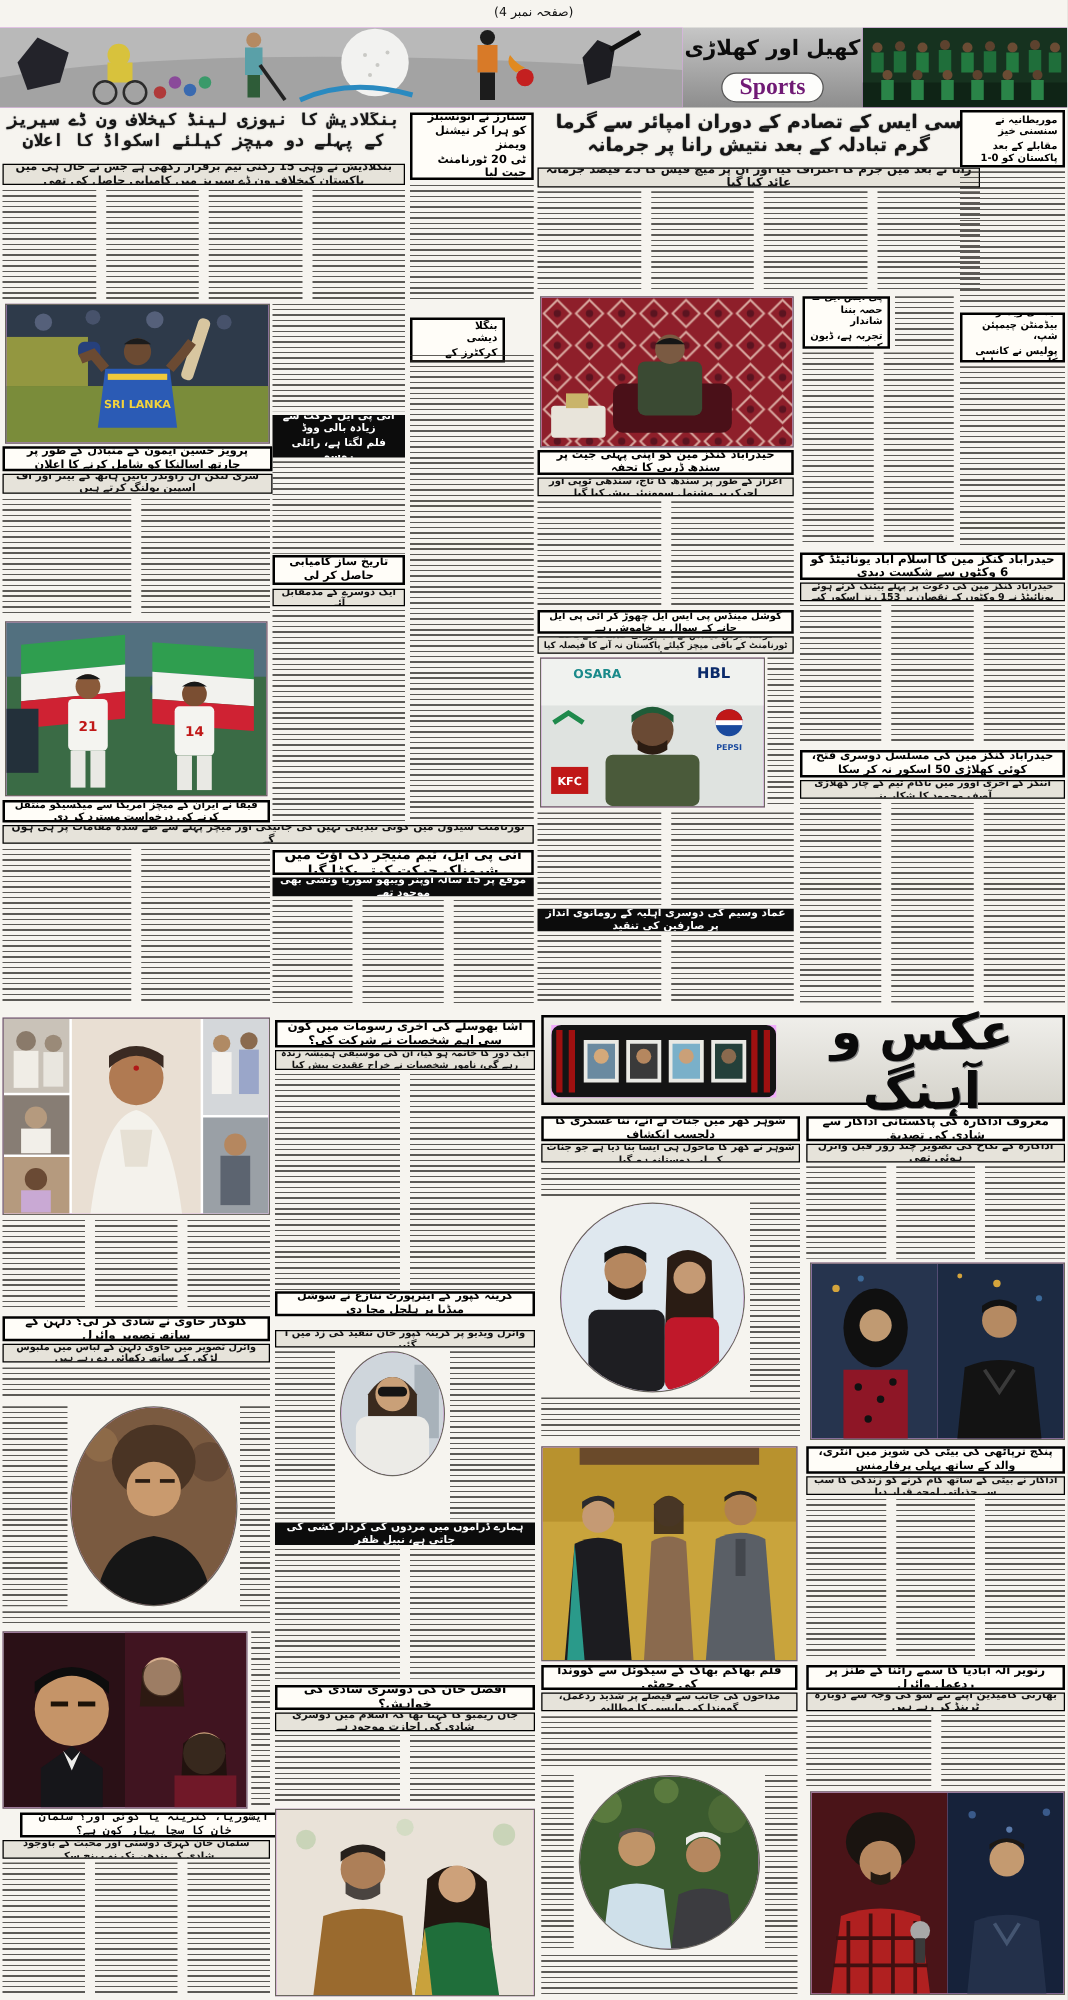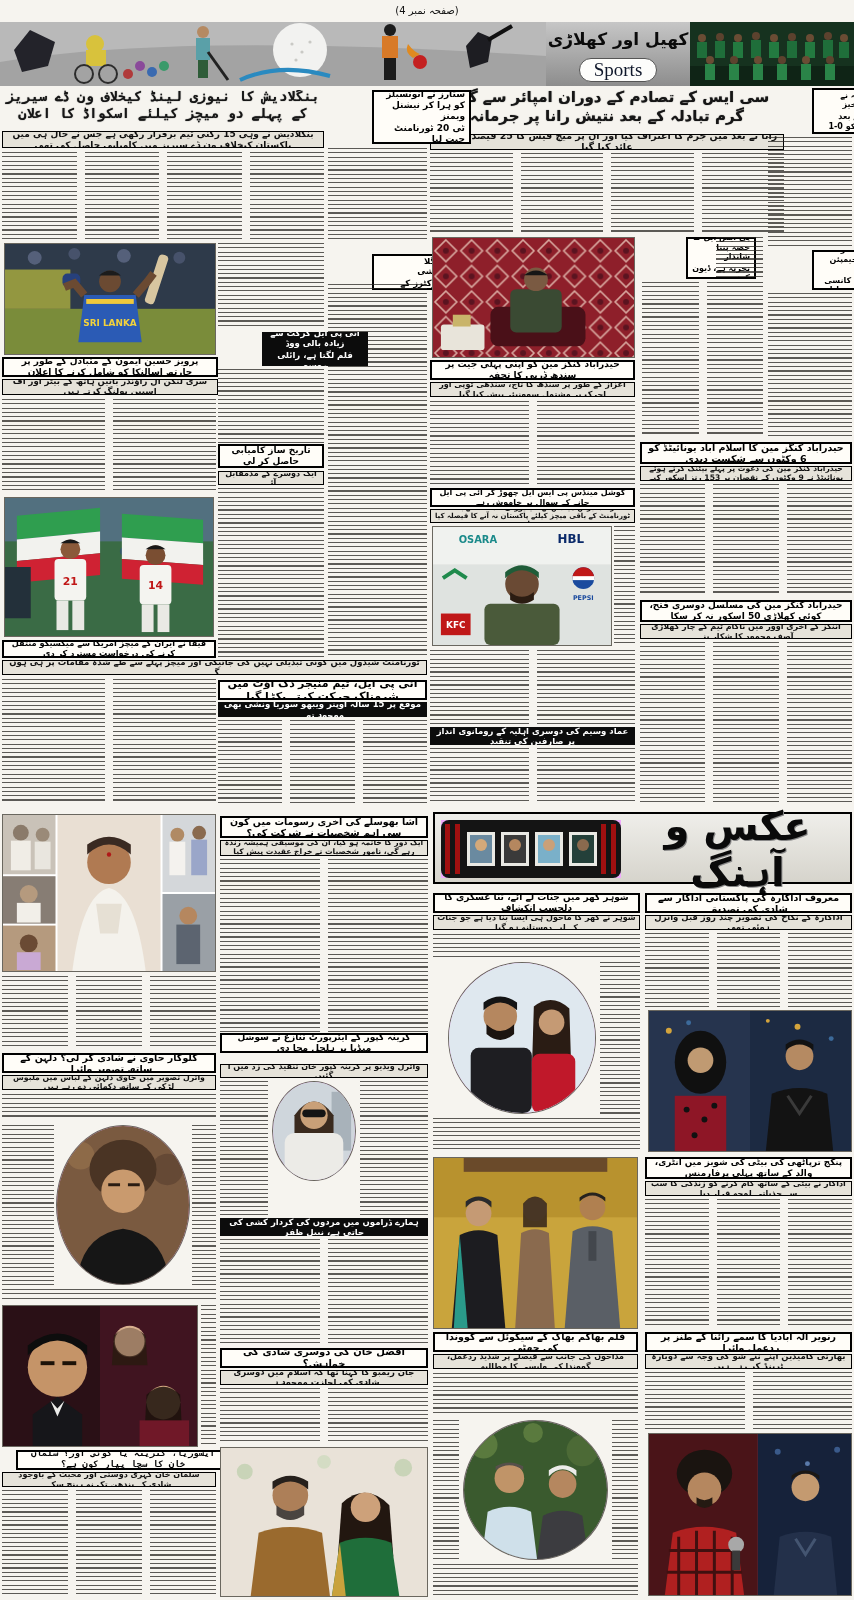--- a/index.html
+++ b/index.html
@@ -6,37 +6,37 @@
   .page{position:relative;width:854px;height:1600px;background:#f6f4ef;
         font-family:"DejaVu Sans",sans-serif;overflow:hidden;color:#111;}
   .abs{position:absolute;box-sizing:border-box;}
   .ctr{display:flex;align-items:center;justify-content:center;text-align:center;}
   .hbox{border:2px solid #000;background:#fffdf8;font-weight:bold;color:#000;
         padding:0 4px;line-height:1.2;overflow:hidden;direction:rtl;}
   .graybar{border:1px solid #000;background:#e6e3da;font-weight:bold;color:#111;
         padding:0 3px;line-height:1.15;overflow:hidden;direction:rtl;}
   .blackbar{background:#0c0c0c;color:#fff;font-weight:bold;padding:0 4px;
         line-height:1.2;overflow:hidden;direction:rtl;}
-  .stack{display:flex;flex-direction:column;align-items:center;justify-content:center;gap:1px;margin-left:44px;}
+  .stack{display:flex;flex-direction:column;align-items:center;justify-content:center;gap:1px;}
   .rule{width:55%;height:1px;background:#000;}
   .wrule{width:55%;height:1px;background:#fff;}
   .mainhead{font-weight:bold;color:#161616;text-align:center;line-height:1.25;
         direction:rtl;overflow:hidden;text-shadow:0 0 1px #444;}
   .cols{display:flex;gap:8px;}
   .fill{flex:1;background-image:repeating-linear-gradient(
         to bottom,rgba(40,38,34,.75) 0px,rgba(40,38,34,.75) 1.1px,
         rgba(0,0,0,0) 1.1px,rgba(0,0,0,0) 4.3px);}
   .photo{overflow:hidden;border:1px solid #6a675f;background:#f0abfc;}
   .photo svg{display:block;width:100%;height:100%;}
   .oval{border-radius:50%;}
   .pgnum{font-size:10px;direction:rtl;}
   .mast{background:linear-gradient(to bottom,#c6c6c6,#8d8d8d);}
   .sportspill{background:#fdfdfb;border:1px solid #555;border-radius:16px;
-        font-family:"Liberation Serif","DejaVu Serif",serif;font-weight:normal;
-        padding:0 14px;color:#0f172a;}
+        font-family:"Liberation Serif","DejaVu Serif",serif;font-weight:bold;
+        padding:0 14px;color:#701a75;}
 </style>
 </head>
 <body>
 
 <div class="page">
 
   <div class="abs ctr pgnum" style="left:0;top:0;width:854px;height:20px;">(صفحہ نمبر 4)</div>
 
   <div class="abs mast" style="left:0;top:22px;width:854px;height:64px;">
     <div class="abs photo" style="left:0;top:0;width:546px;height:64px;border:none;">

